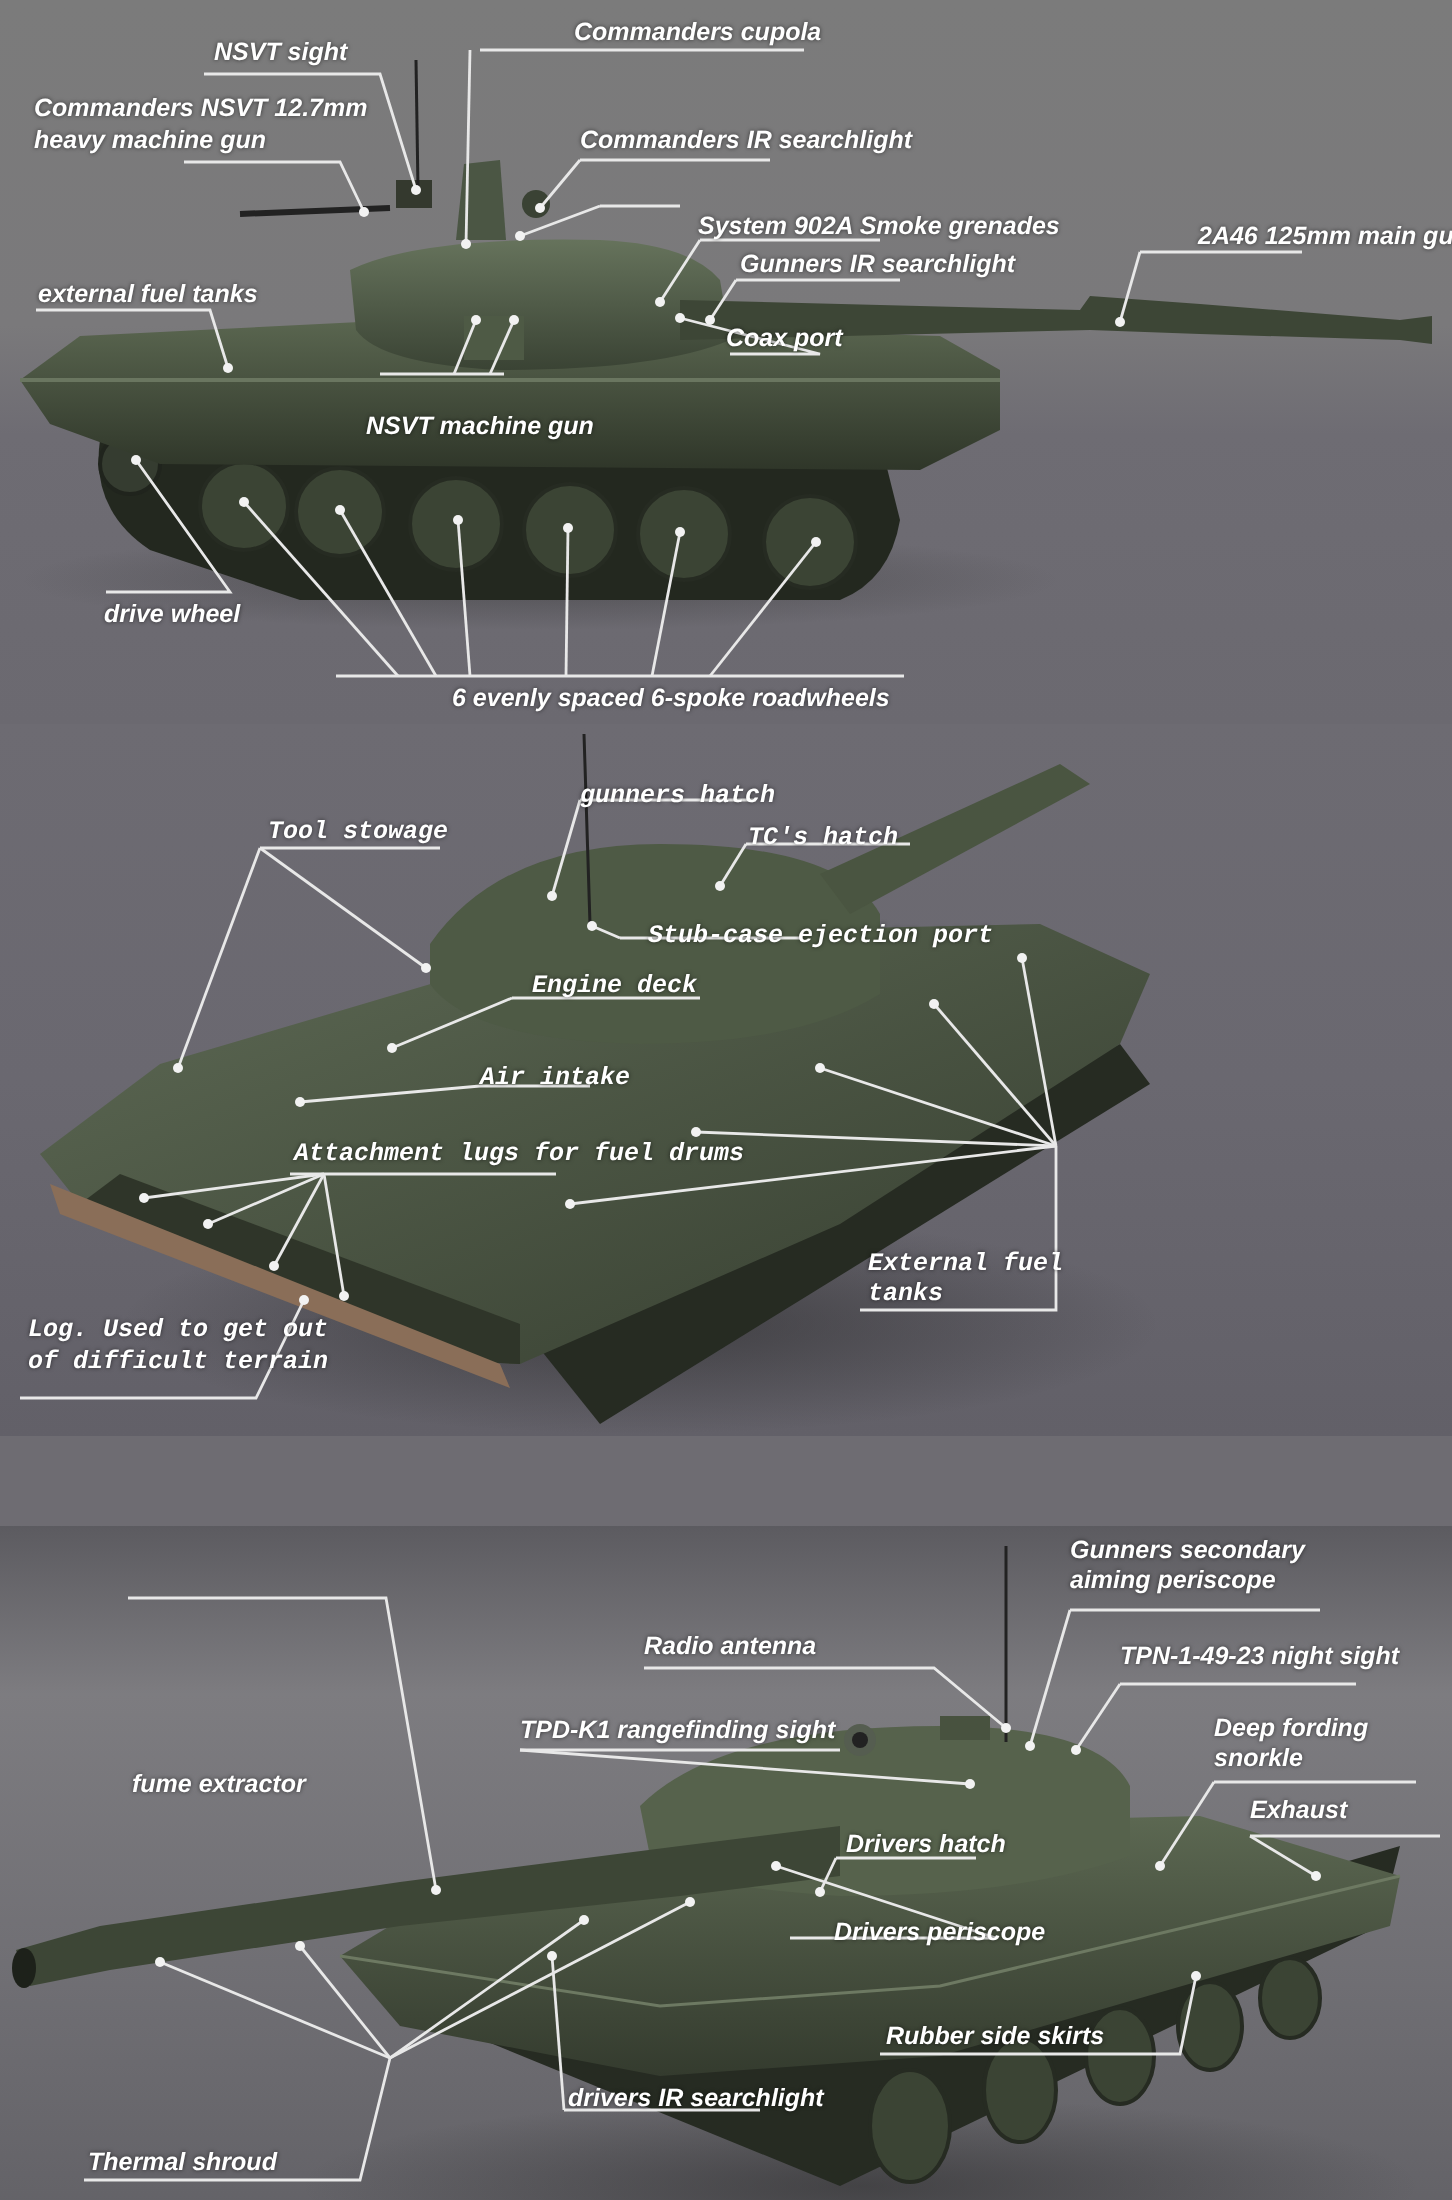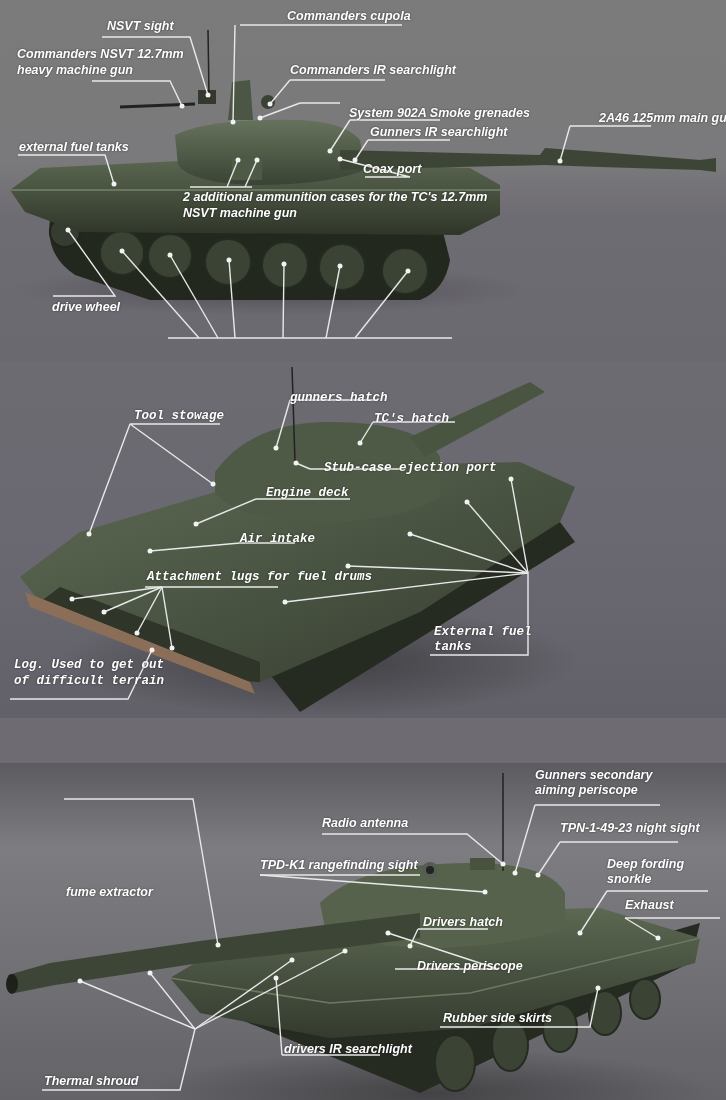--- a/index.html
+++ b/index.html
@@ -114,23 +114,23 @@
   <div class="lbl" style="left:107px;top:18px">NSVT sight</div>
   <div class="lbl" style="left:287px;top:8px">Commanders cupola</div>
   <div class="lbl" style="left:17px;top:46px">Commanders NSVT 12.7mm</div>
   <div class="lbl" style="left:17px;top:62px">heavy machine gun</div>
   <div class="lbl" style="left:290px;top:62px">Commanders IR searchlight</div>
   <div class="lbl" style="left:349px;top:105px">System 902A Smoke grenades</div>
   <div class="lbl" style="left:370px;top:124px">Gunners IR searchlight</div>
   <div class="lbl" style="left:599px;top:110px">2A46 125mm main gun</div>
   <div class="lbl" style="left:19px;top:139px">external fuel tanks</div>
   <div class="lbl" style="left:363px;top:161px">Coax port</div>
-  <div class="lbl" style="left:183px;top:189px">2 additional ammunition cases for the TC's 12.7mm</div>
   <div class="lbl" style="left:183px;top:205px">NSVT machine gun</div>
   <div class="lbl" style="left:52px;top:299px">drive wheel</div>
+  <div class="lbl" style="left:226px;top:341px">6 evenly spaced 6-spoke roadwheels</div>
 </div>
 
 <div class="panel" id="p2">
   <svg class="art" viewBox="0 0 726 356">
     <defs>
       <linearGradient id="g2hull" x1="0" y1="0" x2="1" y2="1">
         <stop offset="0" stop-color="#5e6a55"></stop>
           <stop offset="1" stop-color="#353d2f"></stop>
       </linearGradient>
       <radialGradient id="shadow2" cx="0.5" cy="0.5" r="0.5">

